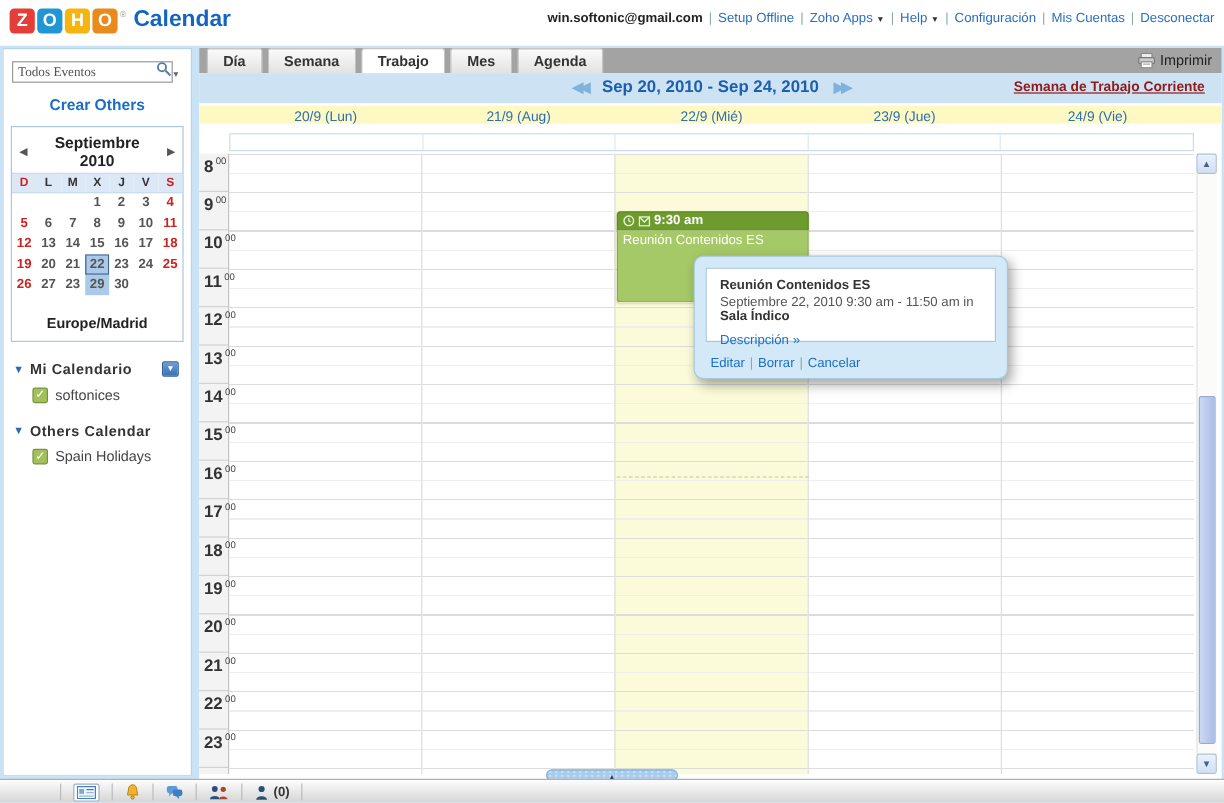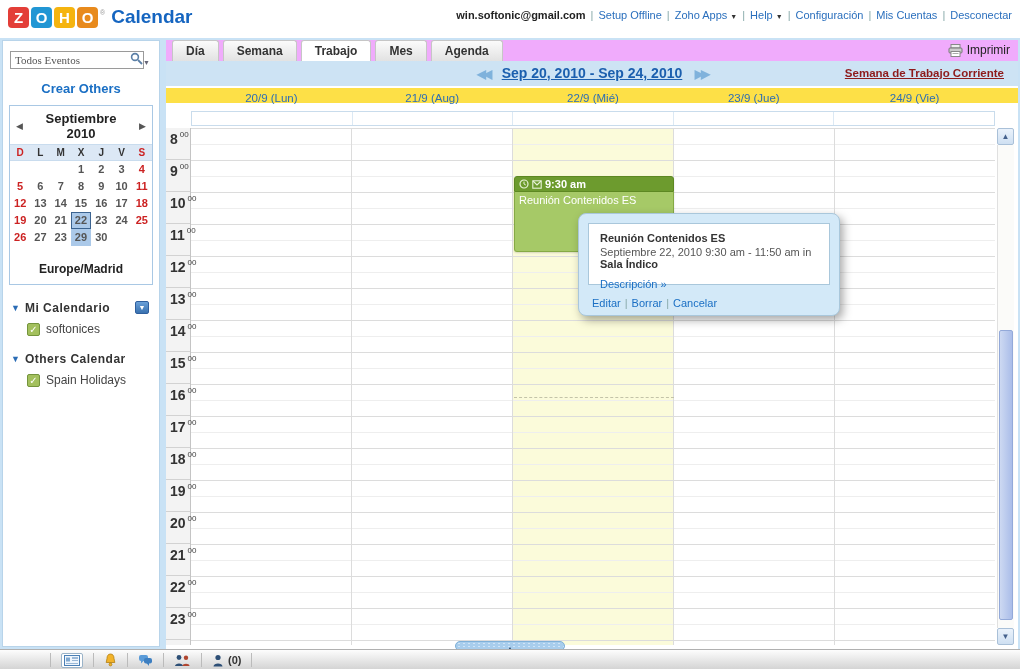--- a/index.html
+++ b/index.html
@@ -53,39 +53,39 @@
   .cal-section-label { font-size:12px; font-weight:bold; color:#333; letter-spacing:0.5px; }
   .cal-section-btn { position:absolute; right:10px; top:0; width:14px; height:13px; border-radius:2px;
                      background:linear-gradient(#6aa0d8,#3a72b0); border:1px solid #2f5f9e; color:#fff;
                      font-size:7px; text-align:center; line-height:12px; cursor:pointer; }
   .cal-item { display:flex; align-items:center; margin:7px 0 0 16px; }
   .cal-check { width:13px; height:13px; background:#a3c05d; border:1px solid #74943c; border-radius:2px;
                color:#fff; font-size:10px; line-height:12px; text-align:center; cursor:pointer; }
   .cal-item-label { font-size:12px; color:#444; margin-left:6px; }
 
   
-  .tabrow { position:absolute; left:166px; right:2px; top:40px; height:21px; background:#f0abfc; }
+  .tabrow { position:absolute; left:166px; right:2px; top:40px; height:21px; background:#a3a3a3; }
   .tabs { position:absolute; left:6px; bottom:0; display:flex; align-items:flex-end; }
   .tab { padding:3px 13px; margin-right:4px; background:linear-gradient(#fbfbfb,#e2e2e2);
          border:1px solid #c6c6c6; border-bottom:none; border-radius:3px 3px 0 0;
          font-size:12px; font-weight:bold; color:#333; cursor:pointer; }
   .tab.active { background:#fff; }
   .print-btn { position:absolute; right:8px; top:3px; display:flex; align-items:center; gap:4px;
                font-size:12px; color:#222; cursor:pointer; }
 
   
   .navbar { position:absolute; left:166px; right:2px; top:61px; height:25px; background:#cde3f4; }
   .nav-center { position:absolute; left:0; right:0; top:3px; text-align:center; }
   .nav-arrow { color:#7fb2dc; font-size:12px; font-weight:bold; letter-spacing:-3px; cursor:pointer; margin:0 8px; }
-  .nav-range { color:#1b5fae; font-size:14px; font-weight:bold;text-decoration:underline; }
+  .nav-range { color:#1b5fae; font-size:14px; font-weight:bold; }
   .current-week { position:absolute; right:14px; top:6px; color:#8e1b1b; font-size:11.5px; font-weight:bold;
                   text-decoration:underline; cursor:pointer; }
 
   
-  .dayhead-strip { position:absolute; left:166px; right:2px; top:88px; height:15px; background:#fde047;text-decoration:underline; }
+  .dayhead-strip { position:absolute; left:166px; right:2px; top:88px; height:15px; background:#fef9c3;text-decoration:underline; }
   .dayheads { position:absolute; left:25px; width:804px; top:0; height:22px; display:flex; }
   .dayhead { flex:1; text-align:center; font-size:11.5px; color:#2d6eb5; padding-top:4px; }
   .allday { position:absolute; left:191px; top:111px; width:804px; height:15px; display:flex;
             border:1px solid #c9dcec; background:#fff; }
   .allday-cell { flex:1; border-right:1px solid #dce9f4; cursor:pointer; }
   .allday-cell:last-child { border-right:none; }
 
   
   .gutter { position:absolute; left:166px; top:128px; width:25px; height:517px;
             background:#f3f3f3; border-right:1px solid #c4c4c4; }

